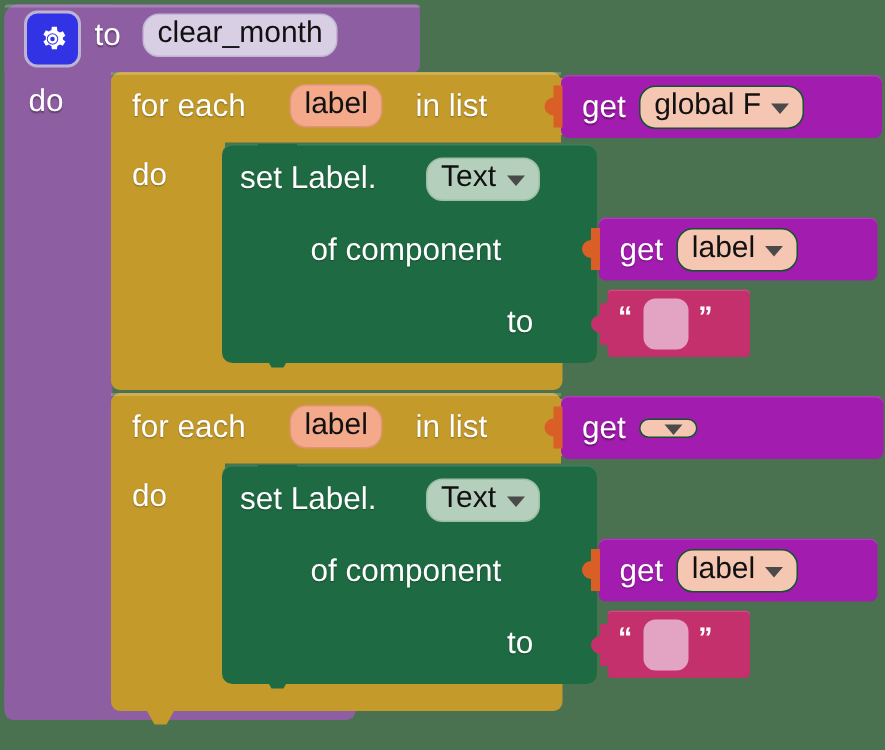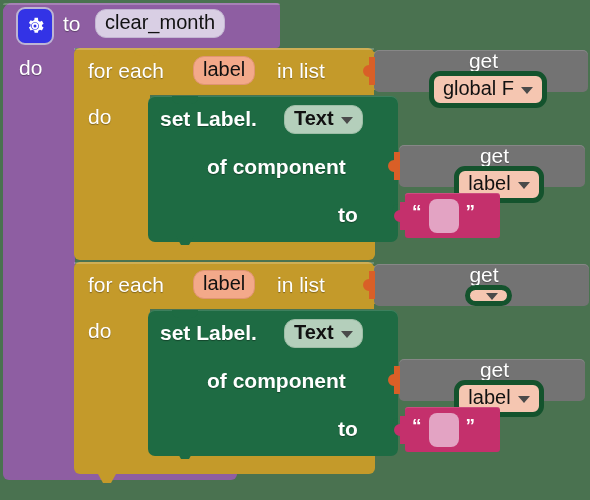--- a/index.html
+++ b/index.html
@@ -26,21 +26,21 @@
     display:inline-flex;align-items:center;justify-content:center;
     border-radius:11px;
     font-size:20px;
     color:#111;
     padding:1px 9px 3px 9px;
     white-space:nowrap;
   }
   .field.proc{background:#d9cfe4;border:1px solid #c3b6d2;}
   .field.var{background:#f3a98a;border:1px solid #e09473;}
   .field.prop{background:#b4cfbb;border:1px solid #9dbda6;}
-  .field.getv{background:#f5c6b1;border:5px solid #14532d;}
+  .field.getv{background:#f5c6b1;border:1px solid #14532d;}
   .caret{
     display:inline-block;margin-left:7px;
     width:0;height:0;
     border-left:6px solid transparent;
     border-right:6px solid transparent;
     border-top:7px solid #4a4a4a;
     position:relative;top:2px;
   }
   
   .proc-left{
@@ -91,31 +91,30 @@
   .setter{
     position:absolute;
     background:#1e6b43;
     border-radius:7px;
     box-shadow:inset 0 1px 0 rgba(255,255,255,.14);
   }
   .setter-notch{
     position:absolute;width:26px;height:8px;
     background:#1e6b43;border-radius:0 0 7px 7px;
   }
-  .s-row{position:absolute;white-space:nowrap;font-weight:bold;}
+  .s-row{position:absolute;white-space:nowrap;}
 
   
   .getter{
     position:absolute;
-    background:#737373;
+    background:#a21caf;
     border-radius:5px;
     box-shadow:inset 0 1px 0 rgba(255,255,255,.15);
     display:flex;align-items:center;
     padding-left:14px;
-    flex-direction:column;
   }
   .getter .lbl{margin-right:9px;}
 
   
   .textblk{
     position:absolute;
     background:#c4306c;
     border-radius:3px;
     display:flex;align-items:center;
     box-shadow:inset 0 1px 0 rgba(255,255,255,.14);

